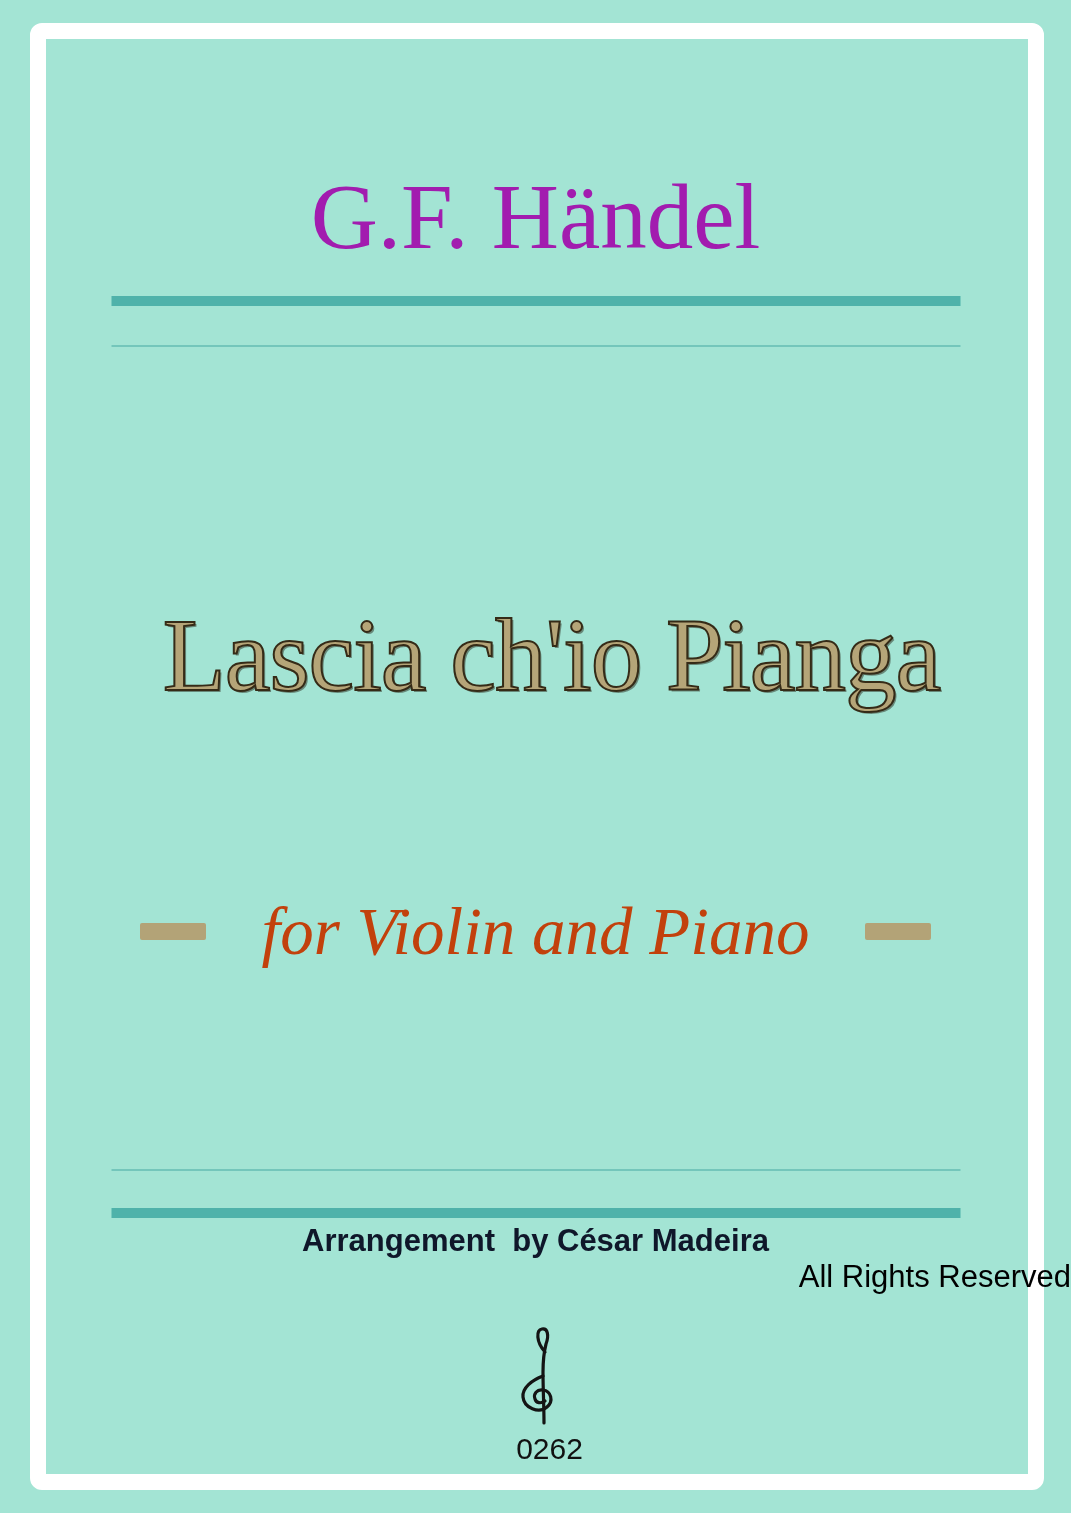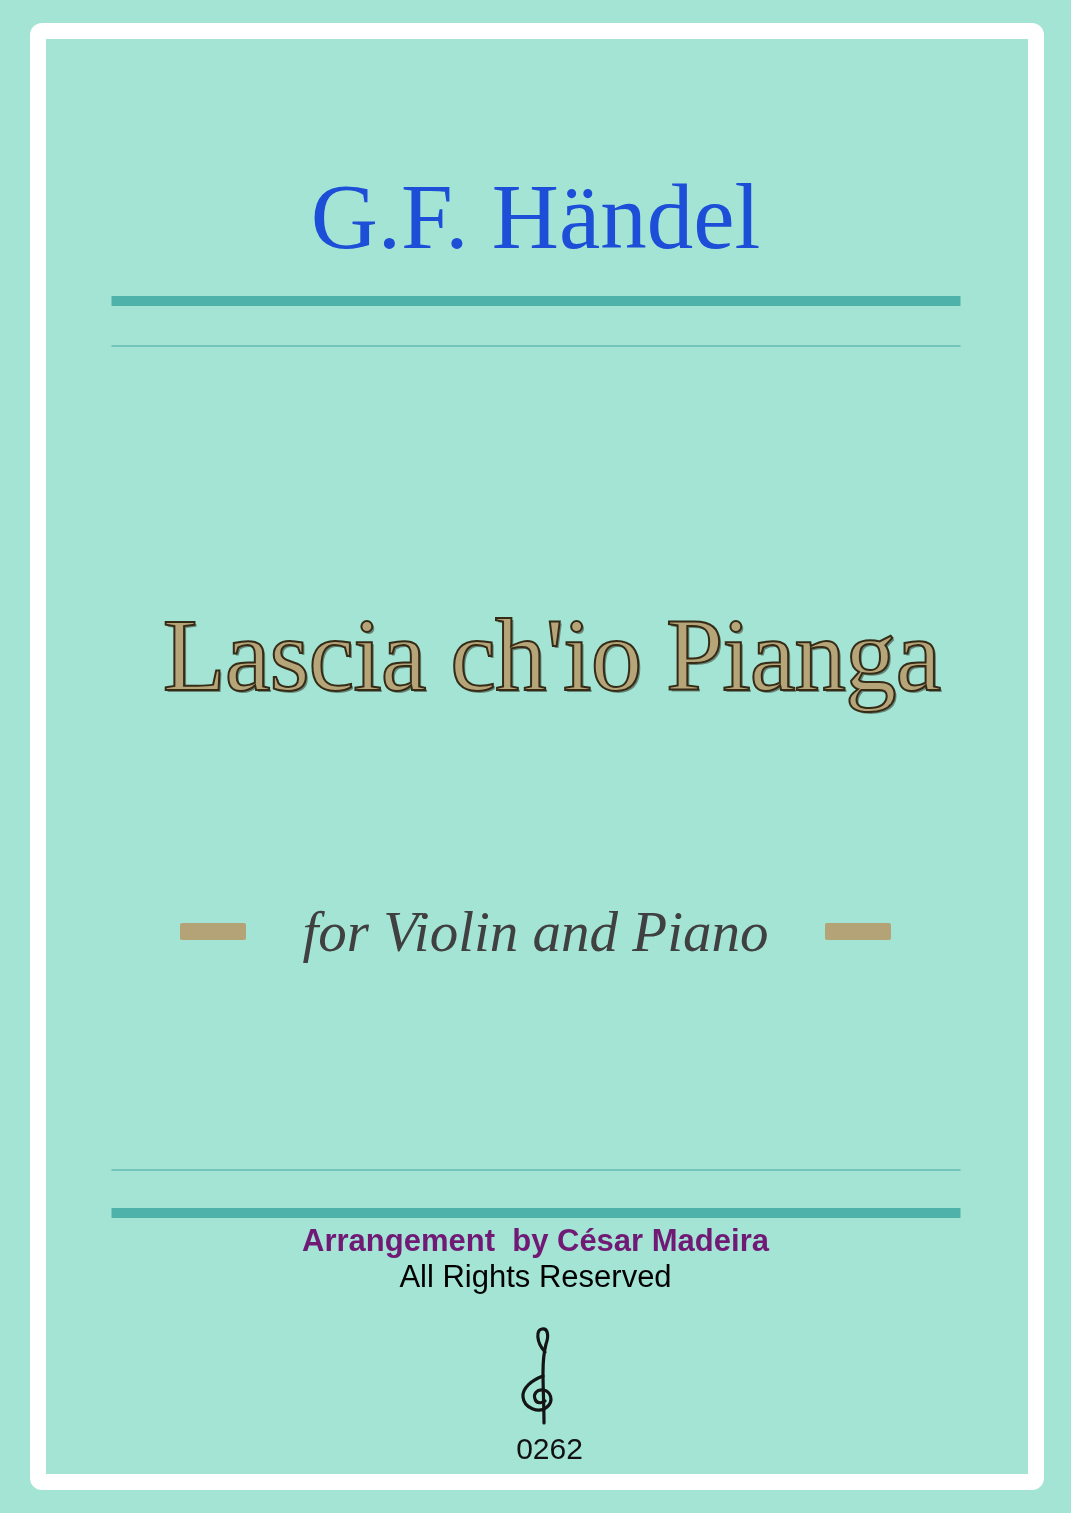--- a/index.html
+++ b/index.html
@@ -26,21 +26,21 @@
   }
   .composer {
     position: absolute;
     top: 170px;
     left: 0;
     width: 100%;
     text-align: center;
     font-family: "Liberation Serif", serif;
     font-size: 93px;
     line-height: 1;
-    color: #1d4ed8;
+    color: #a21caf;
     margin: 0;
     font-weight: normal;
   }
   .rule {
     position: absolute;
     left: 50%;
     transform: translateX(-50%);
     width: 849px;
   }
   .rule-teal {
@@ -85,43 +85,43 @@
   .dash {
     width: 66px;
     height: 17px;
     background: #b3a377;
     border-radius: 2px;
     flex: 0 0 auto;
   }
   .subtitle-text {
     font-family: "Liberation Serif", serif;
     font-style: italic;
-    font-size: 57px;
+    font-size: 67px;
     line-height: 1;
-    color: #404040;
+    color: #c2410c;
     white-space: nowrap;
   }
   .arrangement {
     position: absolute;
     top: 1225px;
     left: 0;
     width: 100%;
     text-align: center;
     font-size: 31px;
     font-weight: bold;
     line-height: 1;
-    color: #701a75;
+    color: #0f172a;
     white-space: pre;
   }
   .rights {
     position: absolute;
     top: 1261px;
     left: 0;
     width: 100%;
-    text-align: center;
+    text-align: right;
     font-size: 31px;
     line-height: 1;
     color: #000000;
   }
   .clef-wrap {
     position: absolute;
     top: 1326px;
     left: 0;
     width: 100%;
     display: flex;

